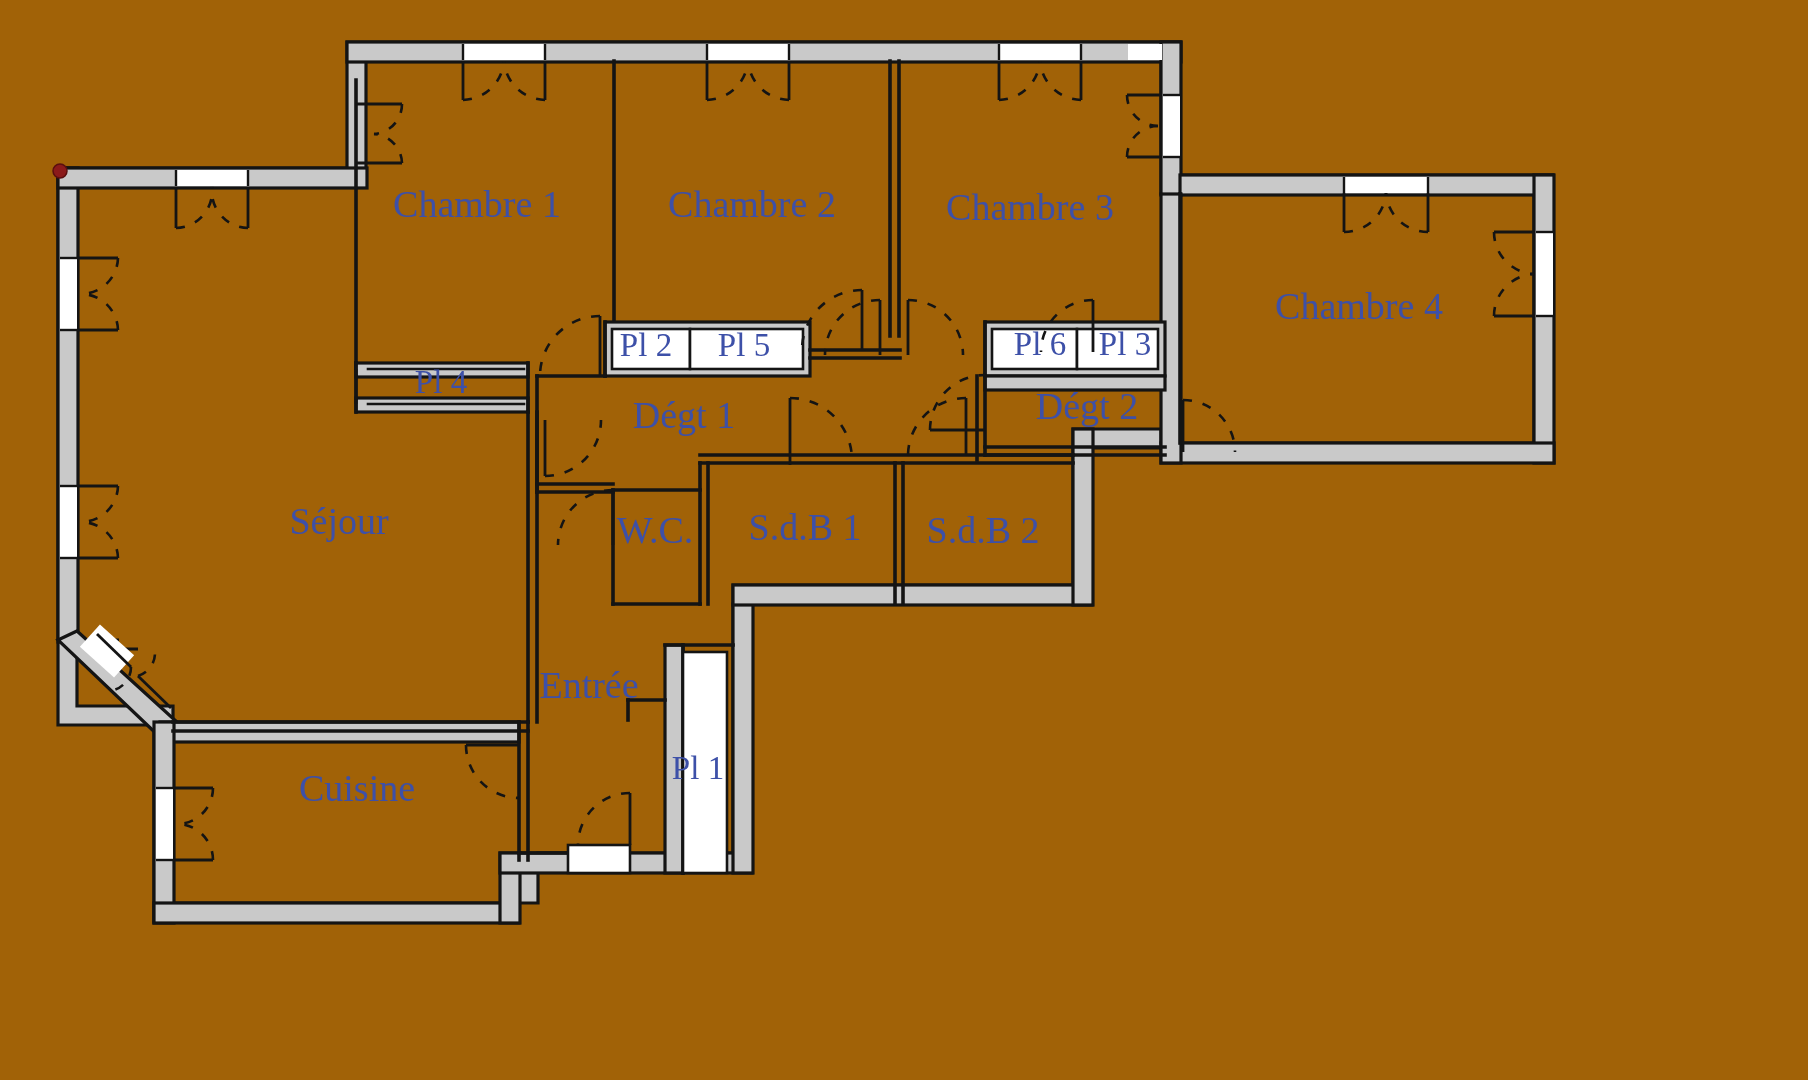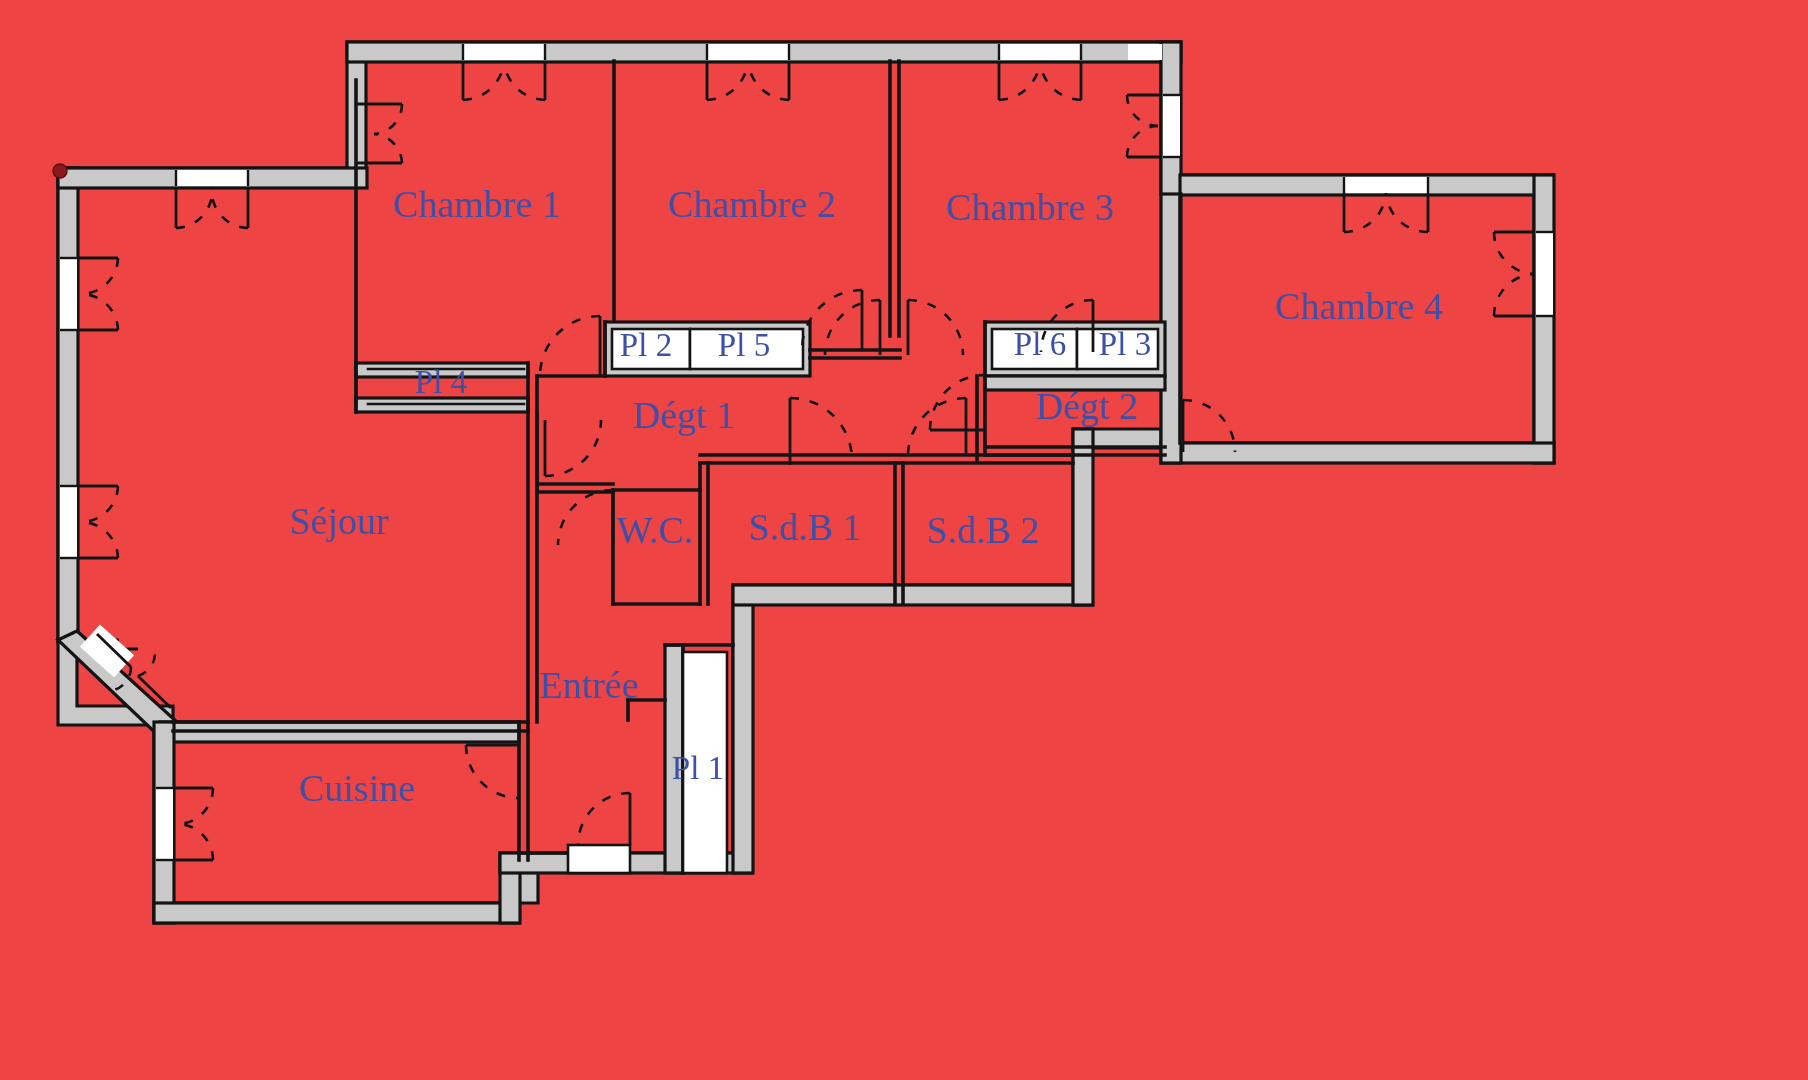--- a/index.html
+++ b/index.html
@@ -1,19 +1,19 @@
 <!DOCTYPE html>
 <html><head>
 <meta charset="utf-8">
 <title>Plan d'appartement</title>
 <style>
   html,body{margin:0;padding:0;background:#ffffff;}
   body{width:1808px;height:1080px;overflow:hidden;
        font-family:"Liberation Serif","DejaVu Serif",serif;}
-  #plan-root{position:relative;width:1808px;height:1080px;background:#ef4444;text-align:right;}
+  #plan-root{position:relative;width:1808px;height:1080px;background:#a16207;text-align:right;}
   svg#floorplan{display:block;width:1808px;height:1080px;}
   .wall-fill{fill:#c9c9c9;stroke:#141414;stroke-width:3.2;stroke-linejoin:miter;}
   .part-line{fill:none;stroke:#141414;stroke-width:3.6;stroke-linecap:square;}
   .part-line-thin{fill:none;stroke:#141414;stroke-width:2.6;stroke-linecap:square;}
   .leaf{fill:none;stroke:#141414;stroke-width:2.8;stroke-linecap:butt;}
   .swing{fill:none;stroke:#141414;stroke-width:2.6;
          stroke-dasharray:9 11;stroke-linecap:butt;}
   .win-line{fill:none;stroke:#141414;stroke-width:2.4;}
   .room-label{fill:#3d50a8;font-family:"Liberation Serif","DejaVu Serif",serif;
               font-size:38px;text-anchor:middle;dominant-baseline:middle;}

